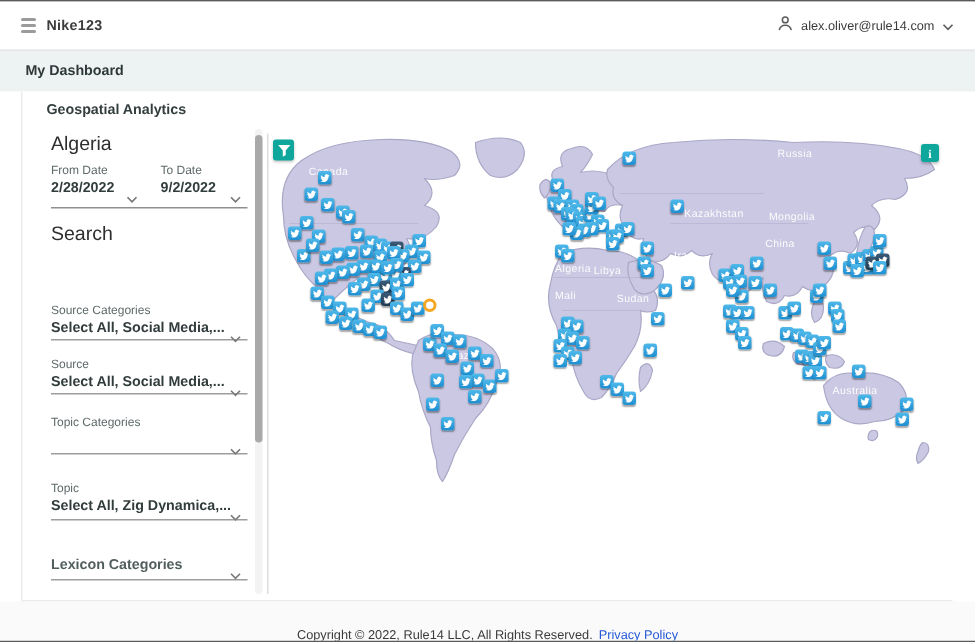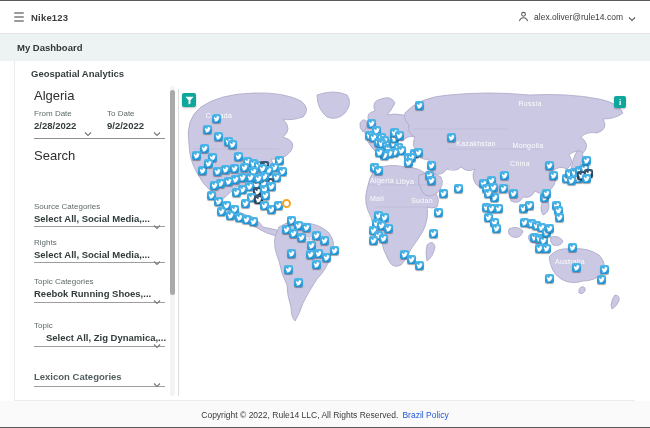--- a/index.html
+++ b/index.html
@@ -101,21 +101,21 @@
   .filter-btn { left:3px; top:4px; width:14px; height:14px; }
   .info-btn { left:435px; top:7px; width:12px; height:12px; }
   .info-btn .i-glyph { color:#fff; font-size:8px; font-weight:bold; font-family:"Liberation Serif",serif; }
   .highlight-ring {
     position:absolute; width:9px; height:9px; border-radius:50%;
     border:2px solid #f5a623; background:transparent;
   }
   
   .footer {
     position:absolute; left:0; top:400px; width:650px; height:27px;
-    background:#fafafa; display:flex; align-items:center; justify-content:center;
+    background:#fafafa; display:flex; align-items:flex-end; justify-content:center;
     gap:4px;
   }
   .footer .copy { font-size:8.5px; color:#3a3a3a; }
   .footer .privacy { font-size:8.5px; color:#2257d6; cursor:pointer; }
 </style>
 </head>
 <body>
 
 <div class="navbar">
   <div class="nav-left">
@@ -178,36 +178,35 @@
     <div class="sb-heading" style="top:62px;">Search</div>
 
 
     <div class="sb-label" style="top:116px;">Source Categories</div>
     <div class="sb-value" style="top:127px;"><span>Select All, Social Media,...</span></div>
     <span class="row-chev" style="left:126px; top:130px;"><svg width="8" height="6" viewBox="0 0 8 6">
           <polyline points="1,1.5 4,4.5 7,1.5" fill="none" stroke="#777" stroke-width="1.1"></polyline>
         </svg></span>
     <div class="sb-line soft" style="top:140px;"></div>
 
-    <div class="sb-label" style="top:152px;">Rights</div>
+    <div class="sb-label" style="top:152px;">Source</div>
     <div class="sb-value" style="top:163px;"><span>Select All, Social Media,...</span></div>
     <span class="row-chev" style="left:126px; top:166px;"><svg width="8" height="6" viewBox="0 0 8 6">
           <polyline points="1,1.5 4,4.5 7,1.5" fill="none" stroke="#777" stroke-width="1.1"></polyline>
         </svg></span>
     <div class="sb-line soft" style="top:176px;"></div>
 
     <div class="sb-label" style="top:191px;">Topic Categories</div>
-    <div class="sb-value" style="top:202px;"><span>Reebok Running Shoes,...</span></div>
     <span class="row-chev" style="left:126px; top:205px;"><svg width="8" height="6" viewBox="0 0 8 6">
           <polyline points="1,1.5 4,4.5 7,1.5" fill="none" stroke="#777" stroke-width="1.1"></polyline>
         </svg></span>
     <div class="sb-line soft" style="top:216px;"></div>
 
     <div class="sb-label" style="top:235px;">Topic</div>
-    <div class="sb-value" style="top:246px;margin-left:12px;"><span>Select All, Zig Dynamica,...</span></div>
+    <div class="sb-value" style="top:246px;"><span>Select All, Zig Dynamica,...</span></div>
     <span class="row-chev" style="left:126px; top:249px;"><svg width="8" height="6" viewBox="0 0 8 6">
           <polyline points="1,1.5 4,4.5 7,1.5" fill="none" stroke="#777" stroke-width="1.1"></polyline>
         </svg></span>
     <div class="sb-line soft" style="top:260px;"></div>
 
     <div class="sb-value" style="top:285px; color:#525e5e;"><span>Lexicon Categories</span></div>
     <span class="row-chev" style="left:126px; top:288px;"><svg width="8" height="6" viewBox="0 0 8 6">
           <polyline points="1,1.5 4,4.5 7,1.5" fill="none" stroke="#777" stroke-width="1.1"></polyline>
         </svg></span>
     <div class="sb-line soft" style="top:300px;"></div>
@@ -1163,14 +1162,14 @@
         </svg>
     </div>
     <div class="map-btn info-btn" id="infoBtn" style="background: rgb(15, 167, 155);">
       <span class="i-glyph">i</span>
     </div>
   </div>
 </div>
 
 <div class="footer">
   <span class="copy">Copyright © 2022, Rule14 LLC, All Rights Reserved.</span>
-  <span class="privacy">Brazil Policy</span>
+  <span class="privacy">Privacy Policy</span>
 </div>
 
 </body></html>

